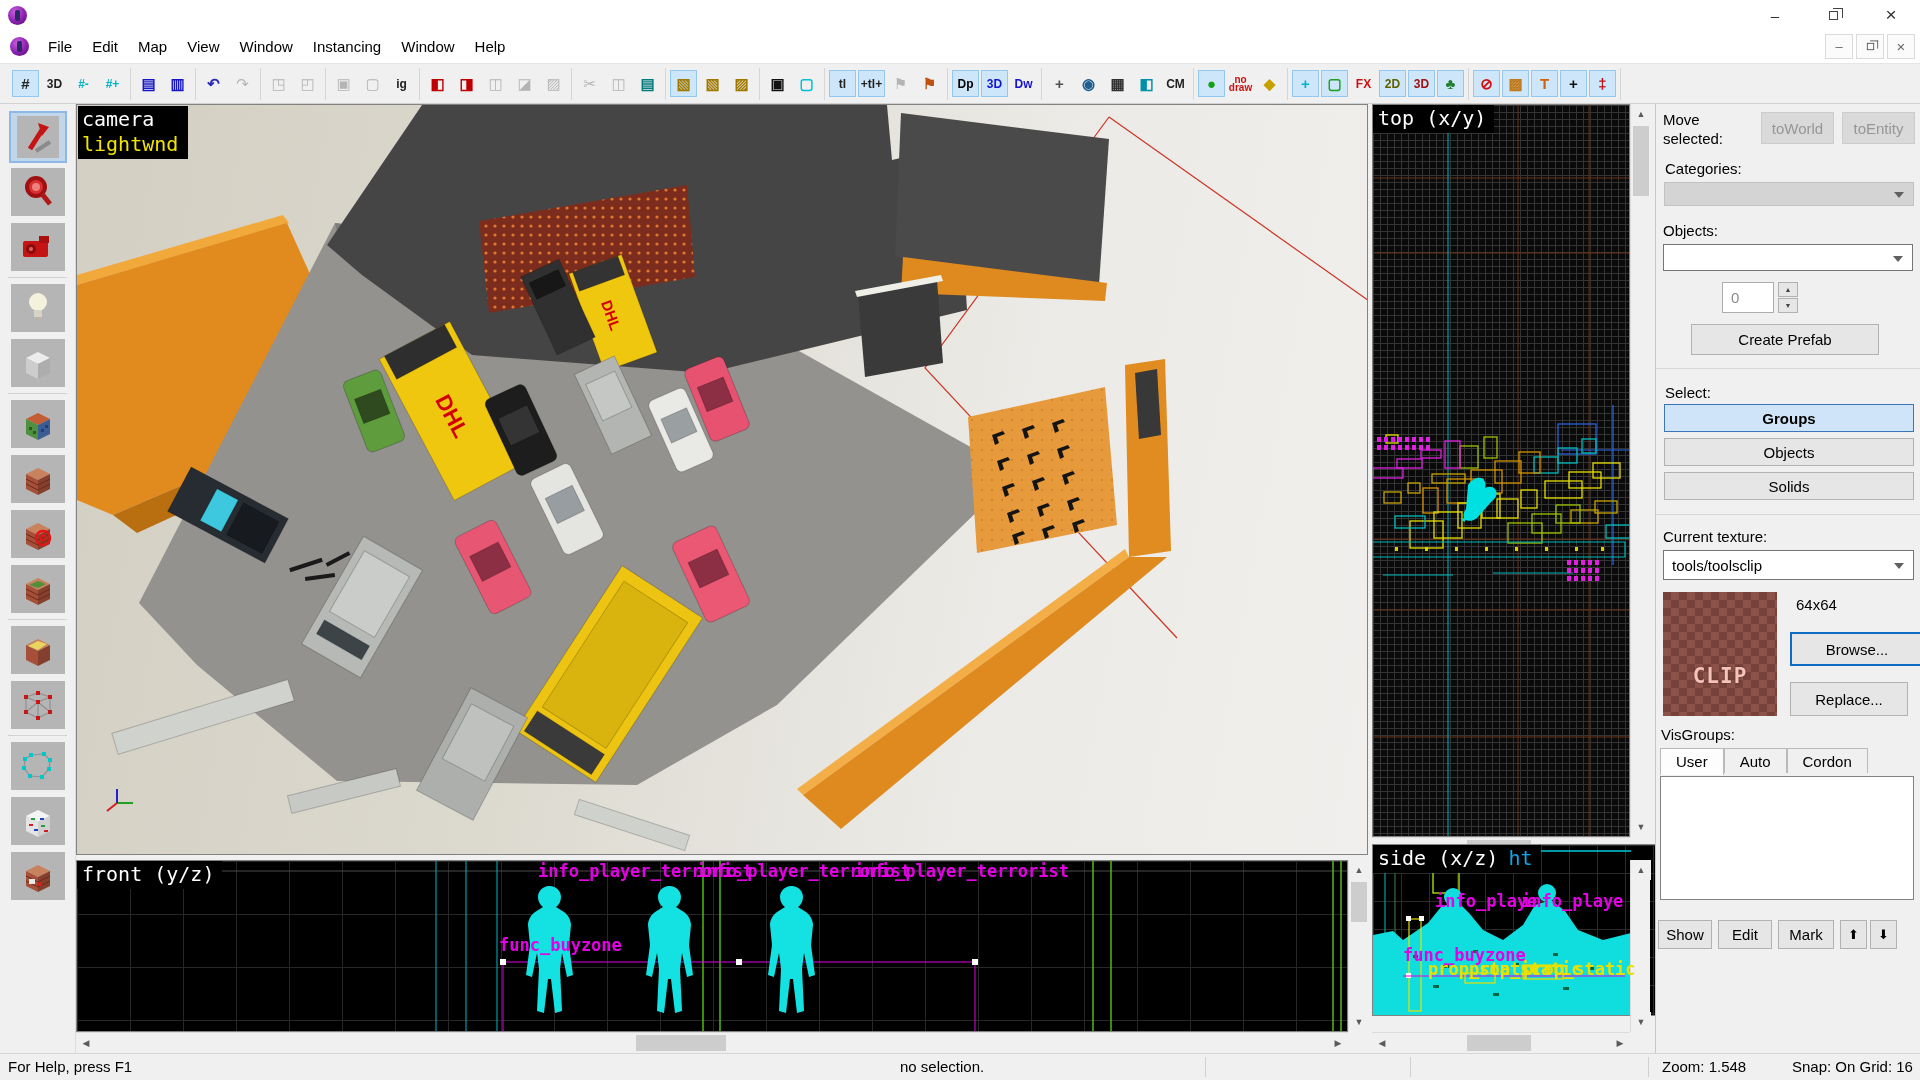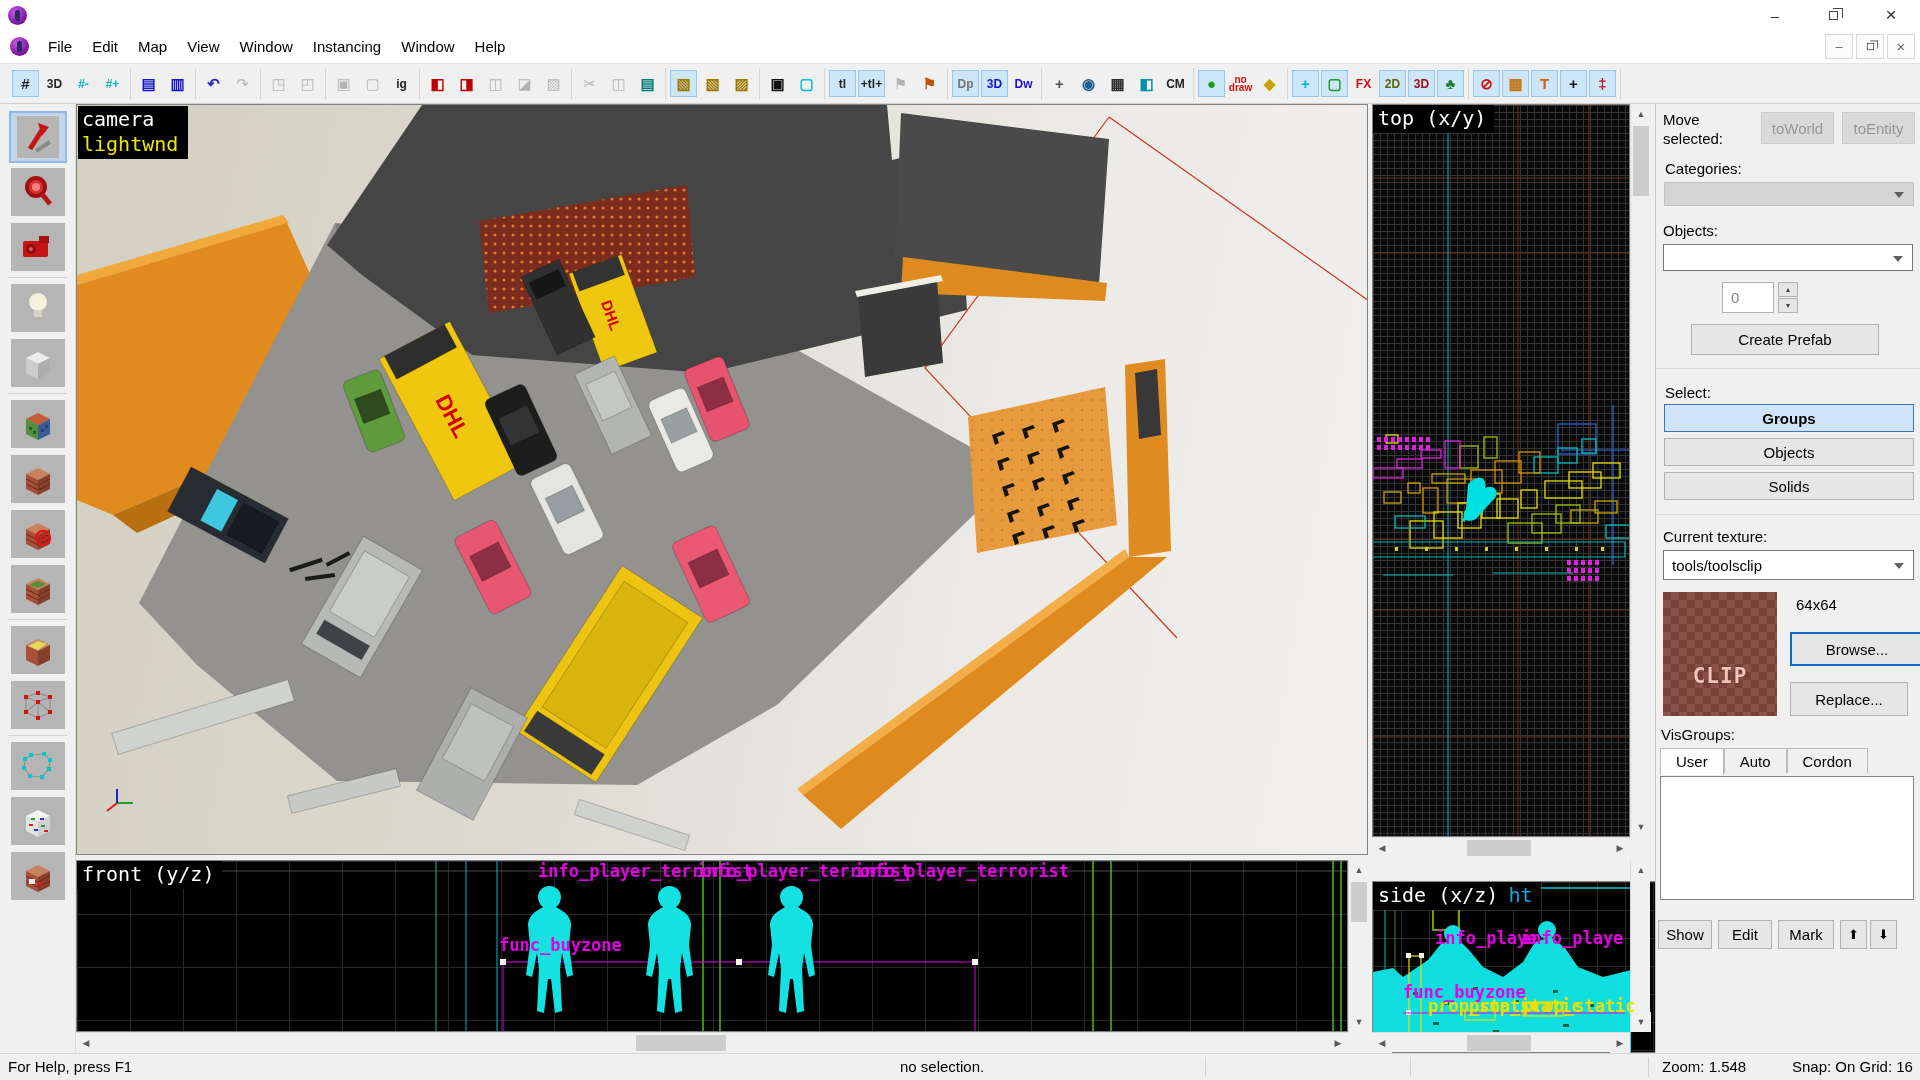--- a/index.html
+++ b/index.html
@@ -169,21 +169,21 @@
       <span class="tb-btn" style="color: rgb(16, 16, 16);">▣</span>
       <span class="tb-btn" style="color: rgb(0, 192, 212);">▢</span>
     </div>
     <div class="tb-group">
       <span class="tb-btn active txt">tl</span>
       <span class="tb-btn active txt">+tl+</span>
       <span class="tb-btn disabled">⚑</span>
       <span class="tb-btn" style="color: rgb(192, 80, 16);">⚑</span>
     </div>
     <div class="tb-group">
-      <span class="tb-btn active txt" style="color: #737373;">Dp</span>
+      <span class="tb-btn active txt" style="color: #000000;">Dp</span>
       <span class="tb-btn active txt" style="color: rgb(20, 20, 204);">3D</span>
       <span class="tb-btn txt" style="color: rgb(20, 20, 204);">Dw</span>
     </div>
     <div class="tb-group">
       <span class="tb-btn" style="color: rgb(80, 80, 80);">+</span>
       <span class="tb-btn" style="color: rgb(32, 96, 144);">◉</span>
       <span class="tb-btn" style="color: rgb(48, 48, 48);">▦</span>
       <span class="tb-btn" style="color: rgb(0, 144, 168);">◧</span>
       <span class="tb-btn txt">CM</span>
     </div>
@@ -699,21 +699,21 @@
     <div class="sb-btn" style="top:0">▲</div>
     <div class="sb-thumb" style="top:22px;left:2px;width:16px;height:40px"></div>
     <div class="sb-btn" style="bottom:0">▼</div>
   </div>
   <div class="sb h" style="left:76px;top:928px;width:1272px;height:20px">
     <div class="sb-btn" style="left:0">◀</div>
     <div class="sb-thumb" style="left:560px;top:2px;width:90px;height:16px"></div>
     <div class="sb-btn" style="right:0">▶</div>
   </div>
 
-  <div class="vp grid-side" style="left:1372px;top:777px;width:310px;height:172px">
+  <div class="vp grid-side" style="left:1372px;top:740px;width:310px;height:172px">
     <svg width="258" height="172" viewBox="0 0 258 172" style="position:absolute;inset:0">
       <path d="M55,6 H258 M55,6 V20" stroke="#00c8d8" stroke-width="1.4" fill="none"></path>
       <rect x="60" y="22" width="26" height="26" fill="none" stroke="#aadc00" stroke-width="1.4"></rect>
       <path d="M12,0 V172" stroke="#00a0a0" stroke-width="1.2"></path>
       <path d="M22,0 V172" stroke="#3a8a3a" stroke-width="1"></path>
       <path d="M0,90 L20,86 30,95 55,78 68,62 84,56 96,68 110,85 130,95 150,80 162,60 178,55 192,66 205,85 230,95 258,88 V172 H0 Z" fill="#10dede"></path>
       <circle cx="80" cy="52" r="9" fill="#10dede"></circle>
         <circle cx="174" cy="48" r="9" fill="#10dede"></circle>
       <g fill="#064">
         <rect x="40" y="110" width="5" height="3"></rect>

